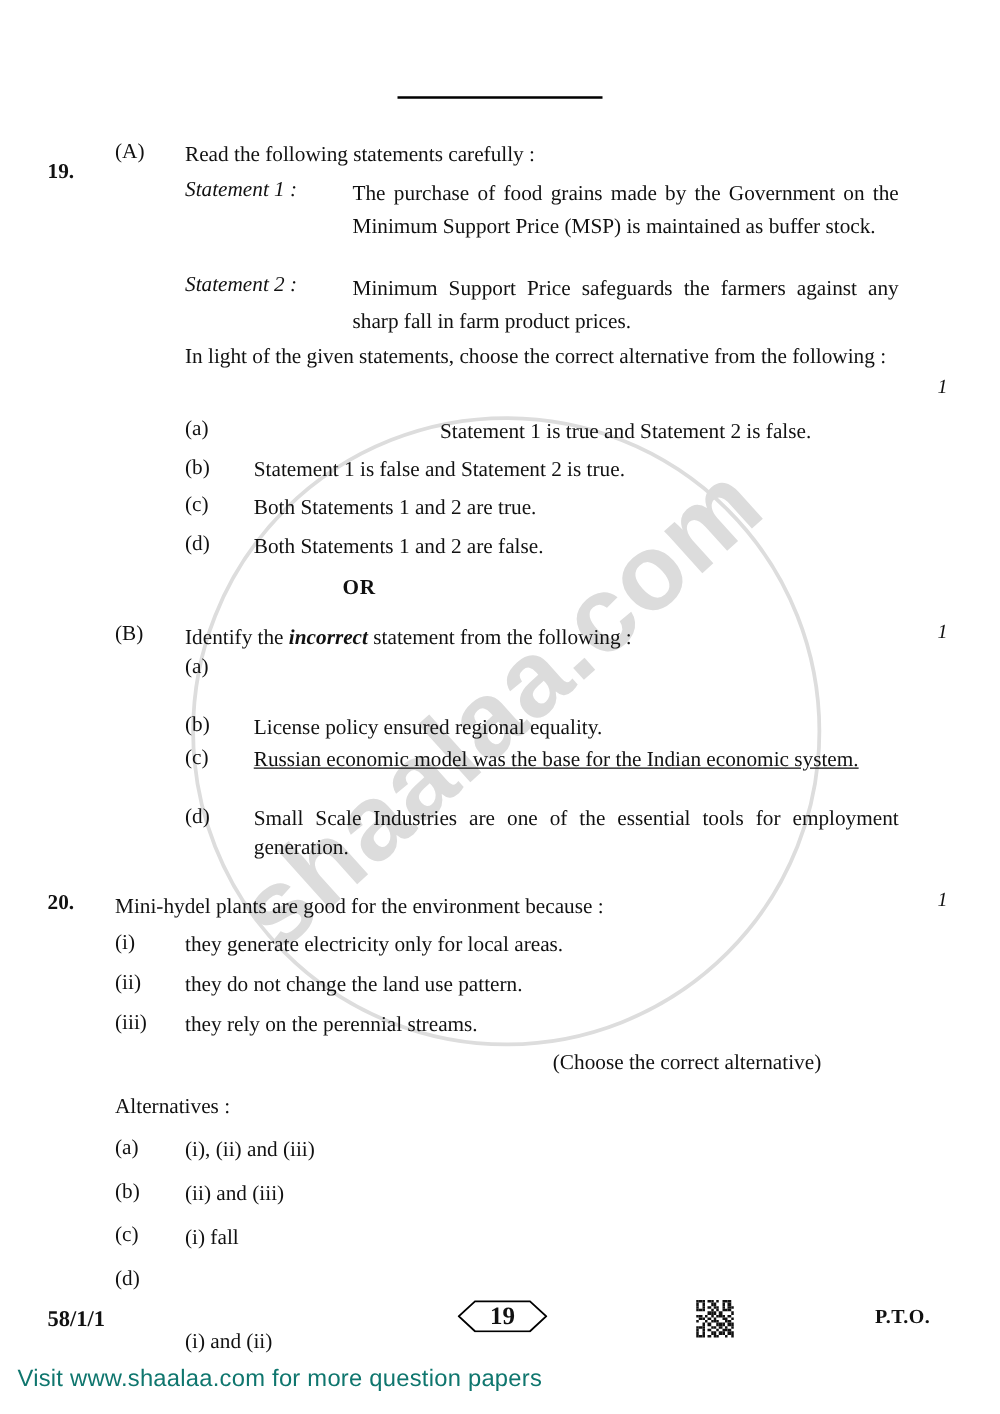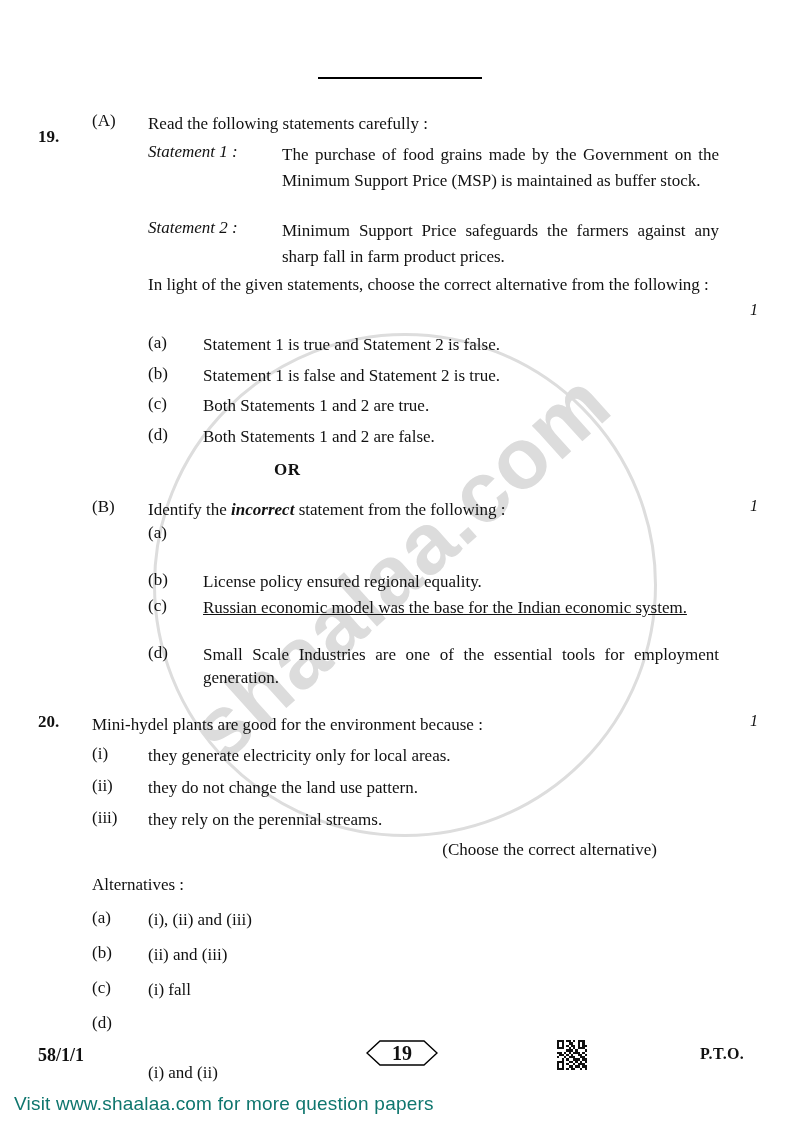--- a/index.html
+++ b/index.html
@@ -194,21 +194,21 @@
     <div class="abs stmt-label" style="left:148px; top:142px;">Statement 1 :</div>
     <div class="abs body-text" style="left:282px; top:142px; width:437px;">The purchase of food grains made by the Government on the Minimum Support Price (MSP) is maintained as buffer stock.</div>
 
     <div class="abs stmt-label" style="left:148px; top:218px;">Statement 2 :</div>
     <div class="abs body-text" style="left:282px; top:218px; width:437px;">Minimum Support Price safeguards the farmers against any sharp fall in farm product prices.</div>
 
     <div class="abs body-text" style="left:148px; top:272px; width:571px;">In light of the given statements, choose the correct alternative from the following :</div>
     <div class="abs marks" style="left:736px; top:301px;">1</div>
 
     <div class="abs opt-label" style="left:148px; top:333px;">(a)</div>
-    <div class="abs opt-text nojust" style="left:203px; top:333px; width:460px;">Statement 1 is true and Statement 2 is false.</div>
+    <div class="abs opt-text nojust" style="left:189px; top:333px; width:460px;text-align:right;">Statement 1 is true and Statement 2 is false.</div>
 
     <div class="abs opt-label" style="left:148px; top:364px;">(b)</div>
     <div class="abs opt-text nojust" style="left:203px; top:364px; width:460px;">Statement 1 is false and Statement 2 is true.</div>
 
     <div class="abs opt-label" style="left:148px; top:394px;">(c)</div>
     <div class="abs opt-text nojust" style="left:203px; top:394px; width:460px;">Both Statements 1 and 2 are true.</div>
 
     <div class="abs opt-label" style="left:148px; top:425px;">(d)</div>
     <div class="abs opt-text nojust" style="left:203px; top:425px; width:460px;">Both Statements 1 and 2 are false.</div>
 

